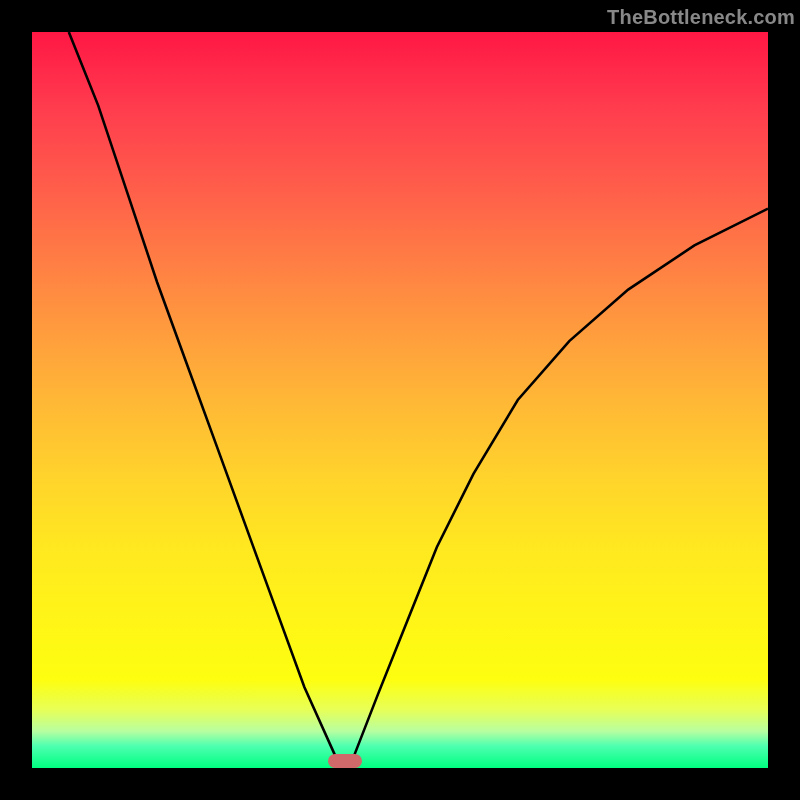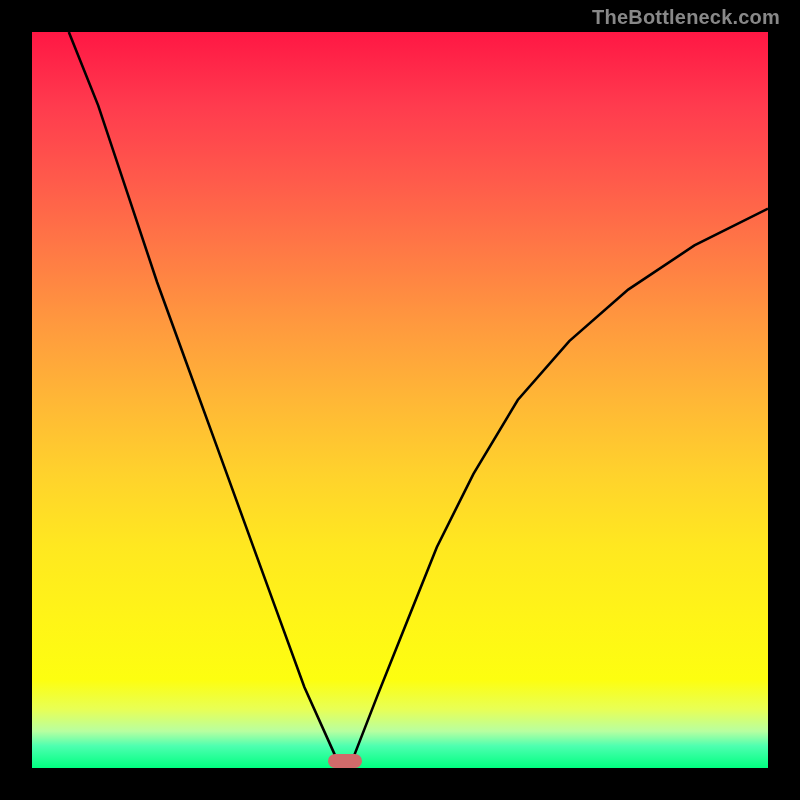--- a/index.html
+++ b/index.html
@@ -50,21 +50,21 @@
   .marker {
     position: absolute;
     width: 34px;
     height: 14px;
     border-radius: 7px;
     background: #d06a6a;
     transform: translate(-50%, -50%);
   }
   .wm {
     position: absolute;
-    right: 20px;
+    right: 5px;
     top: 6px;
     color: #888;
     font-size: 20px;
     font-weight: 600;
     letter-spacing: 0.2px;
     white-space: nowrap;
   }
 </style>
 </head>
 <body>

